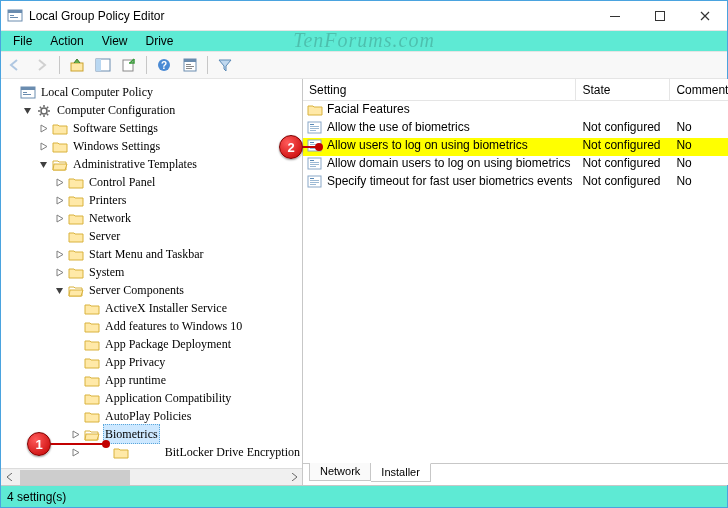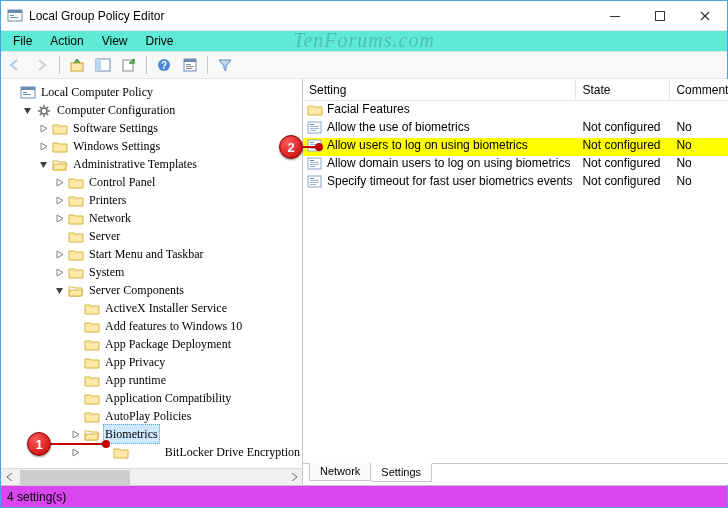--- a/index.html
+++ b/index.html
@@ -39,21 +39,21 @@
   .detail-row { height: 18px; display: flex; font-size: 12px; }
   .detail-row.highlighted { background: #ffff00; }
   .detail-row .icon { width: 16px; height: 14px; margin: 0 4px 0 4px; display: inline-flex; align-items: center; justify-content: center; }
   .detail-row .name { flex: 1; padding-right: 4px; overflow: hidden; text-overflow: ellipsis; white-space: nowrap; }
   .detail-row .state { width: 94px; padding: 0 6px; }
   .detail-row .comment { width: 68px; padding: 0 6px; }
   .tab-strip { height: 22px; display: flex; align-items: flex-start; padding-left: 6px; border-top: 1px solid #c7c7c7; background: #fff; }
   .tab { padding: 2px 10px 3px; border: 1px solid #c7c7c7; border-top: none; font-size: 11px; background: #fafafa; position: relative; top: -1px;}
   .tab.active { background: #fff; border-top: 1px solid #fff; }
   .tab + .tab { border-left: none; }
-  .statusbar { height: 22px; border-top: 1px solid #c7c7c7; display: flex; align-items: center; padding: 0 6px; font-size: 12px; background: #d946ef; }
+  .statusbar { height: 22px; border-top: 1px solid #c7c7c7; display: flex; align-items: center; padding: 0 6px; font-size: 12px; background: #5eead4; }
   .watermark { position: absolute; top: 28px; left: 50%; transform: translateX(-50%); font-size: 20px; color: rgba(0,0,0,0.18); font-style: italic; font-family: Georgia, serif; pointer-events: none; letter-spacing: 1px; }
   .annot { position: absolute; width: 24px; height: 24px; border-radius: 50%; background: radial-gradient(circle at 35% 30%, #ff5a5a, #c20000); color: #fff; display: flex; align-items: center; justify-content: center; font-weight: bold; font-size: 13px; box-shadow: 0 1px 2px rgba(0,0,0,0.4); border: 1px solid #800000; pointer-events: none; }
   .annot-line { position: absolute; height: 2px; background: #c20000; pointer-events: none; }
   .annot-dot { position: absolute; width: 8px; height: 8px; border-radius: 50%; background: #c20000; pointer-events: none; }
   svg { display: block; }
 </style>
 </head>
 <body>
 
 <div class="window">
@@ -494,21 +494,21 @@
                 <rect x="3" y="9" width="6" height="1" fill="#9cb9d4"></rect>
               </svg>
             </span>
             <span class="name">Specify timeout for fast user biometrics events</span>
             <span class="state">Not configured</span>
             <span class="comment">No</span>
           </div>
         </div>
       <div class="tab-strip">
         <div class="tab">Network</div>
-        <div class="tab active">Settings</div>
+        <div class="tab active">Installer</div>
       </div>
     </div>
   </div>
 
   <div class="statusbar">
     <span>4 setting(s)</span>
   </div>
 
   <div class="annot" style="left:26px; top:431px;">
       <span>1</span>

